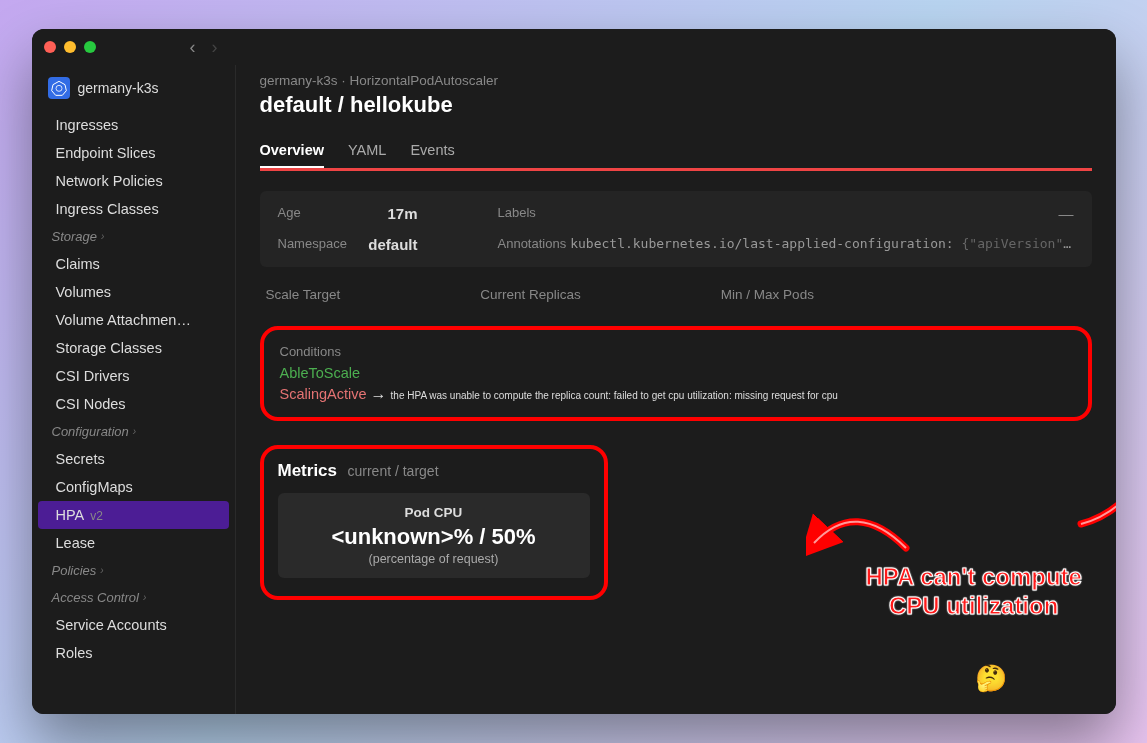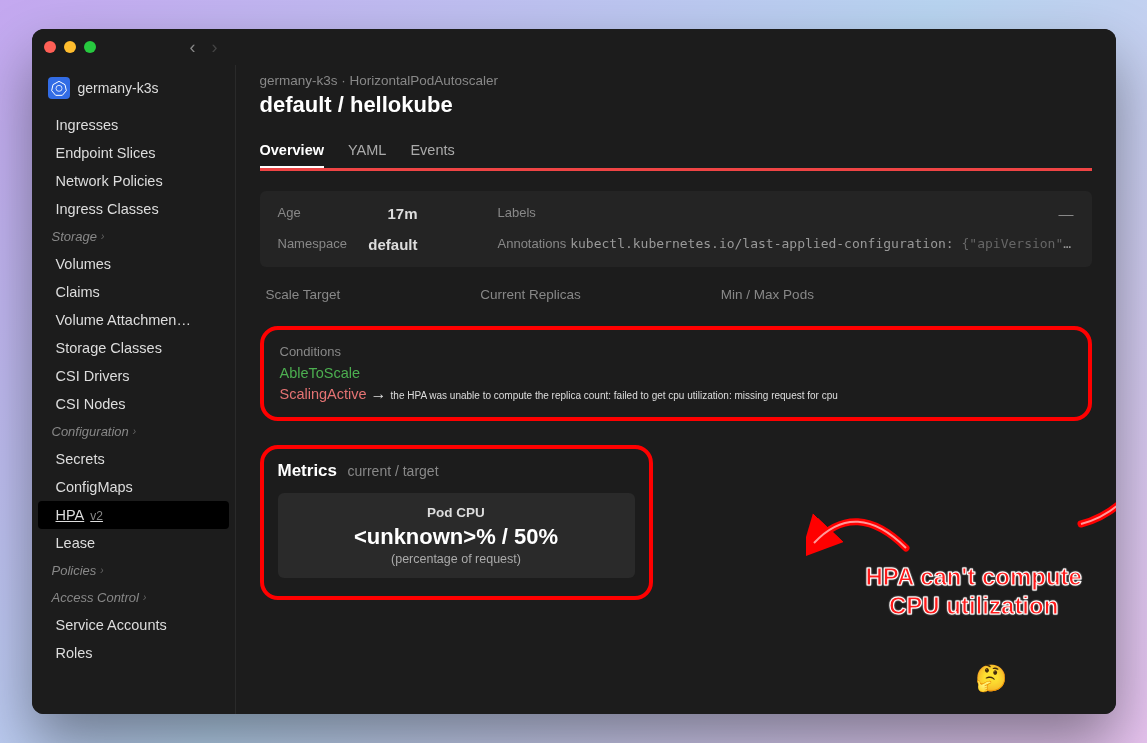--- a/index.html
+++ b/index.html
@@ -67,21 +67,21 @@
 .cluster-logo svg { width: 16px; height: 16px; }
 .sidebar-item {
   padding: 6px 18px 6px 24px;
   color: #ddd;
   font-size: 14.5px;
   cursor: pointer;
   display: flex;
   align-items: flex-end;
   gap: 6px;
 }
-.sidebar-item.active { background: #000000; border-radius: 4px; margin: 0 6px; padding-left: 18px; text-decoration: underline; }
+.sidebar-item.active { background: #4c1d95; border-radius: 4px; margin: 0 6px; padding-left: 18px; }
 .sidebar-item .ver { color: #888; font-size: 12px; }
 .sidebar-section {
   padding: 6px 18px 6px 20px;
   color: #888;
   font-size: 13px;
   display: flex;
   align-items: center;
   gap: 4px;
   cursor: pointer;
   font-style: italic;
@@ -122,21 +122,21 @@
   position: relative;
 }
 .conditions-box { margin-bottom: 24px; }
 .cond-label { color: #888; font-size: 13px; margin-bottom: 6px; }
 .cond-ok { color: #4caf50; font-size: 14.5px; margin-bottom: 4px; }
 .cond-err { color: #e57373; font-size: 14.5px; display: inline; }
 .cond-msg { color: #ddd; font-size: 10px; display: inline; }
 .arrow-sep { color: #ddd; margin: 0 4px; }
 .metrics-row { display: flex; align-items: flex-start; gap: 0; }
 .metrics-box {
-  width: 393px;
+  width: 348px;
   padding: 12px 14px 18px 14px;
 }
 .metrics-title { color: #fff; font-size: 17px; font-weight: 700; display: inline; }
 .metrics-sub { color: #888; font-size: 14px; margin-left: 6px; }
 .metric-card {
   background: #2a2a2a;
   border-radius: 6px;
   padding: 12px;
   margin-top: 12px;
   text-align: center;
@@ -210,24 +210,24 @@
           <span>Network Policies</span>
         </div>
       <div class="sidebar-item">
           <span>Ingress Classes</span>
         </div>
       <div class="sidebar-section">
           <span>Storage</span>
           <span class="chev">›</span>
         </div>
       <div class="sidebar-item">
+          <span>Claims</span>
+        </div>
+      <div class="sidebar-item">
           <span>Volumes</span>
-        </div>
-      <div class="sidebar-item">
-          <span>Claims</span>
         </div>
       <div class="sidebar-item">
           <span>Volume Attachmen…</span>
         </div>
       <div class="sidebar-item">
           <span>Storage Classes</span>
         </div>
       <div class="sidebar-item">
           <span>CSI Drivers</span>
         </div>

